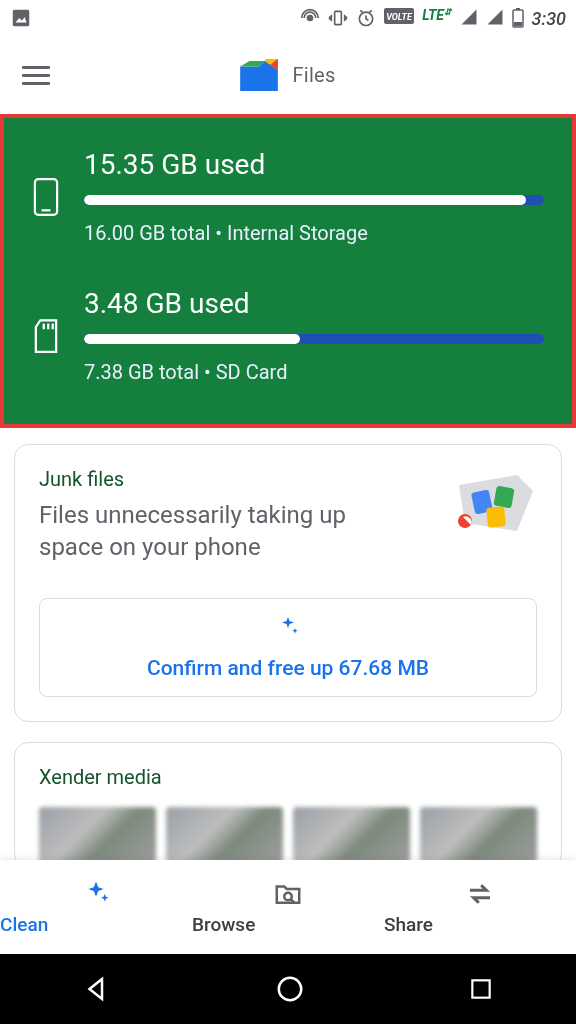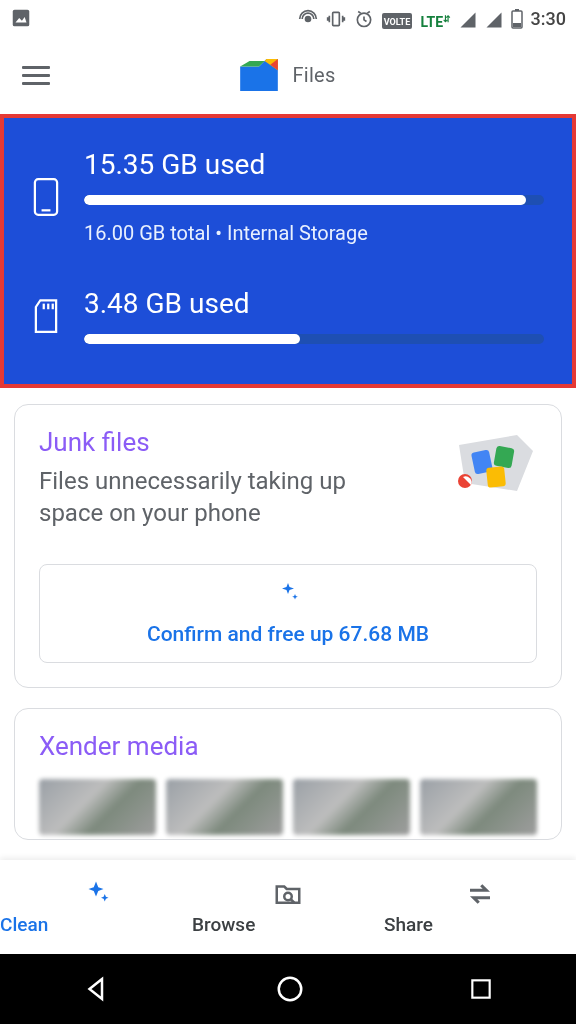--- a/index.html
+++ b/index.html
@@ -1,48 +1,48 @@
 <!DOCTYPE html>
 <html><head>
 <meta charset="utf-8">
 <style>
 * { margin: 0; padding: 0; box-sizing: border-box; font-family: Roboto, -apple-system, BlinkMacSystemFont, "Segoe UI", Arial, sans-serif; }
 html, body { width: 576px; height: 1024px; overflow: hidden; background: #fff; }
 
 
 .status-bar { height: 36px; background: #fff; display: flex; align-items: center; padding: 0 10px; color: #444; }
 .status-left { display: flex; align-items: center; gap: 8px; }
-.status-right { margin-left: auto; display: flex; align-items: flex-end; gap: 8px; font-size: 18px; font-weight: 500; }
+.status-right { margin-left: auto; display: flex; align-items: flex-start; gap: 8px; font-size: 18px; font-weight: 500; font-style: italic; }
 .status-icon { display: inline-flex; }
 
 
 .app-header { height: 78px; background: #fff; display: flex; align-items: center; padding: 0 22px; }
 .hamburger { display: flex; flex-direction: column; gap: 5px; }
 .hamburger span { display: block; width: 28px; height: 3px; background: #5f6368; border-radius: 1px; }
 .app-title-wrap { margin: 0 auto; display: flex; align-items: center; gap: 14px; transform: translateX(-14px);}
 .files-logo { width: 38px; height: 32px; position: relative; }
 .files-logo svg { width: 100%; height: 100%; }
 .app-title { font-size: 20px; color: #5f6368; font-weight: 400; letter-spacing: .3px; }
 
 
-.storage-panel { position: relative; background: #1d4ed8; padding: 34px 32px 44px 32px; }
+.storage-panel { position: relative; background: #15803d; padding: 34px 32px 44px 32px; }
 .highlight-box { position: absolute; inset: 0; border: 4px solid #e53935; pointer-events: none; }
 .storage-row { display: flex; align-items: center; gap: 18px; }
 .storage-row + .storage-row { margin-top: 42px; }
 .storage-icon { color: #fff; flex: 0 0 34px; display:flex; }
 .storage-body { flex: 1; }
 .storage-used { color: #fff; font-size: 28px; font-weight: 400; margin-bottom: 14px; }
 .progress { height: 10px; border-radius: 6px; background: #1e4fb3; overflow: hidden; }
 .progress-fill { height: 100%; background: #fff; border-radius: 6px; }
 .storage-sub { color: #e8f0fe; font-size: 20px; margin-top: 16px; }
 
 
 .cards { padding: 16px 14px 0 14px; background:#fff; }
 .card { border: 1px solid #dadce0; border-radius: 14px; padding: 22px 24px 24px 24px; margin-bottom: 20px; background:#fff; }
-.card-title { font-size: 26px; color: #8b5cf6; font-weight: 400; margin-bottom: 8px; }
+.card-title { font-size: 20px; color: #14532d; font-weight: 400; margin-bottom: 8px; }
 .card-row { display:flex; gap:14px; }
 .card-desc { font-size: 24px; color: #5f6368; line-height: 1.35; max-width: 340px; }
 .card-illus { width: 90px; height: 76px; margin-left:auto;}
 .confirm-btn { margin-top: 34px; border: 1px solid #dadce0; border-radius: 8px; padding: 16px 0; display: flex; align-items: center; justify-content: center; gap: 12px; color: #1a73e8; font-size: 21px; font-weight: 500; cursor: pointer; flex-direction: column; }
 .sparkle { color: #1a73e8; }
 
 .xender-card { padding-bottom: 4px; overflow:hidden; }
 .thumb-row { display:flex; gap:10px; margin-top:18px; }
 .thumb { flex:1; height:56px; background: linear-gradient(135deg,#9aa0a6 0%,#bdbdbd 40%,#7d8a7d 60%,#9e9e9e 100%); filter: blur(2px); border-radius:4px; }
 
@@ -162,20 +162,21 @@
           <line x1="10" y1="5" x2="10" y2="10"></line>
           <line x1="14" y1="5" x2="14" y2="10"></line>
           <line x1="18" y1="5" x2="18" y2="10"></line>
         </svg>
     </div>
     <div class="storage-body">
       <div class="storage-used">3.48 GB used</div>
       <div class="progress">
           <div class="progress-fill" id="fill1" style="width: 47%;"></div>
         </div>
+      <div class="storage-sub">7.38 GB total • SD Card</div>
     </div>
   </div>
 </div>
 
 <div class="cards">
 
   <div class="card">
     <div class="card-row">
       <div>
         <div class="card-title">Junk files</div>

